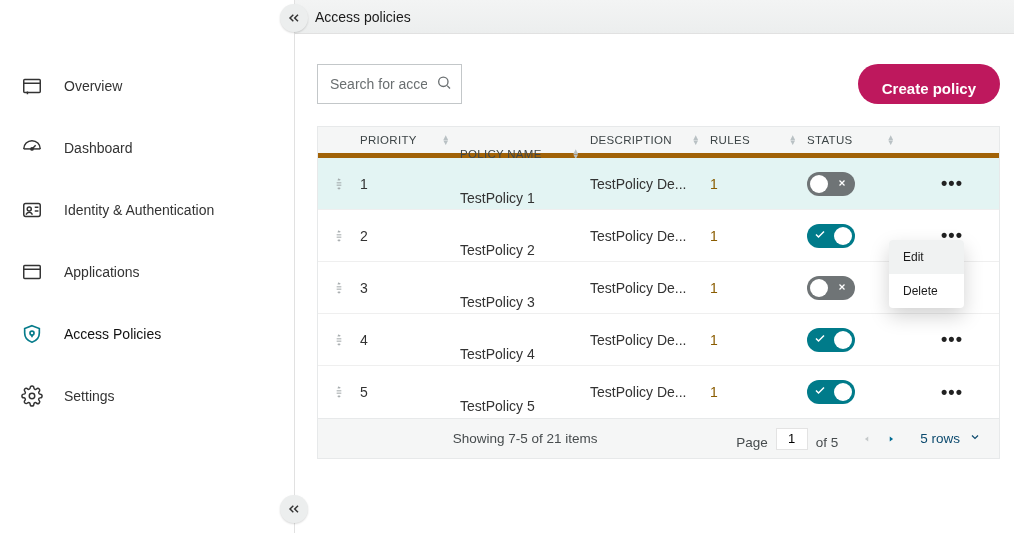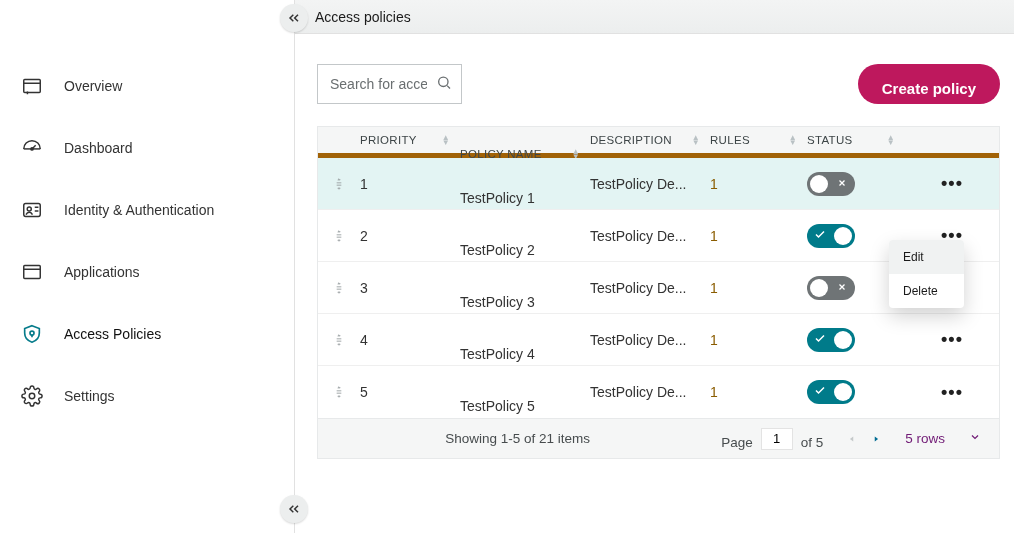--- a/index.html
+++ b/index.html
@@ -57,21 +57,21 @@
   .popup .mitem.hover { background:#f0f2f2;}
   
   .tfoot { display:flex; height: 40px; align-items:center; background:#f5f6f6; padding: 0 18px; font-size: 13.5px; color:#474c4e; justify-content: flex-end; gap: 22px; border-top:1px solid #e7e9ea;}
   .tfoot .status { flex:1; text-align:center; color:#474c4e;}
   .pager { display:flex; align-items:flex-end; gap:8px;}
   .pager input { width: 32px; height: 22px; border:1px solid #e3e3e3; text-align:center; font-size:13px;}
   .pagenav { display:flex; gap:10px; align-items:center;}
   .pagenav .arrow { width: 14px; height:14px; display:flex; align-items:center; justify-content:center;}
   .pagenav .arrow.disabled { color:#c5c9ca;}
   .pagenav .arrow.active { color:#006c93;}
-  .rowsel { color:#701a75; display:flex; align-items:flex-start; gap:24px; cursor:pointer; font-weight:500;}
+  .rowsel { color:#0c4a6e; display:flex; align-items:flex-start; gap:9px; cursor:pointer; font-weight:500;}
 </style>
 </head>
 <body>
 
 <div class="app">
   <nav class="sidebar">
     <div class="sidebar-collapse">
       <svg width="16" height="16" viewBox="0 0 24 24" fill="none" stroke="#333" stroke-width="2.2">
           <polyline points="11 17 6 12 11 7"></polyline>
           <polyline points="18 17 13 12 18 7"></polyline>
@@ -298,21 +298,21 @@
                   <span class="knob"></span>
                 </div>
               </div>
               <div class="row-actions col-actions">
                 <span class="dots">•••</span>
               </div>
             </div>
           </div>
 
         <div class="tfoot">
-          <div class="status">Showing 1-5 of 21 items</div>
+          <div class="status">Showing 7-5 of 21 items</div>
           <div class="pager">
             <span>Page</span>
             <input value="1" style="">
             <span>of 5</span>
           </div>
           <div class="pagenav">
             <span class="arrow disabled">
               <svg width="10" height="10" viewBox="0 0 24 24" fill="currentColor">
                   <path d="M15 6l-8 6 8 6z"></path>
                 </svg>

